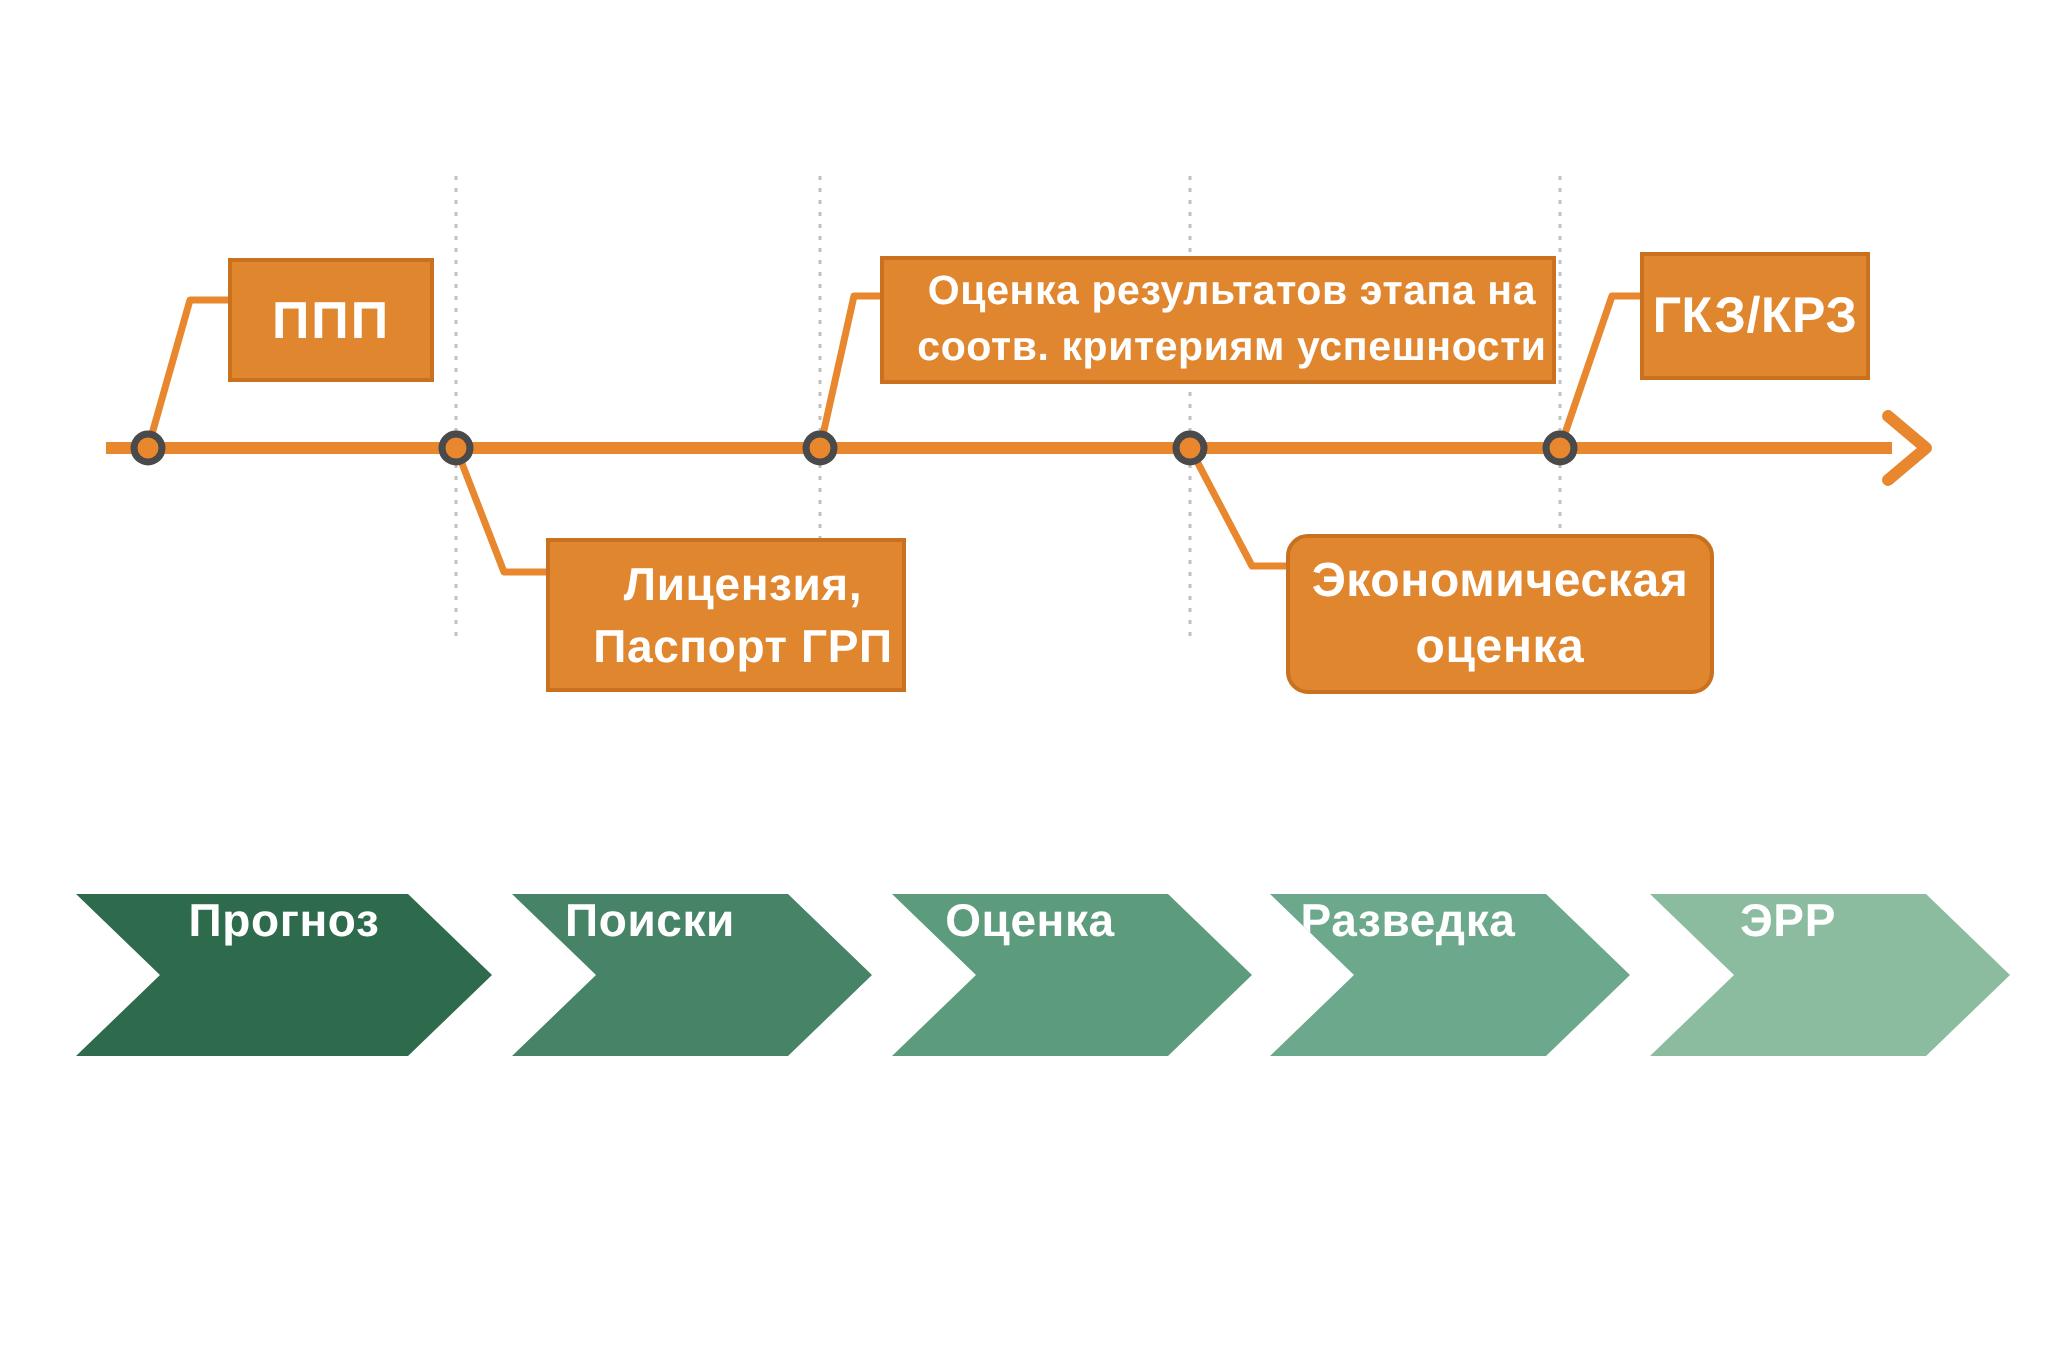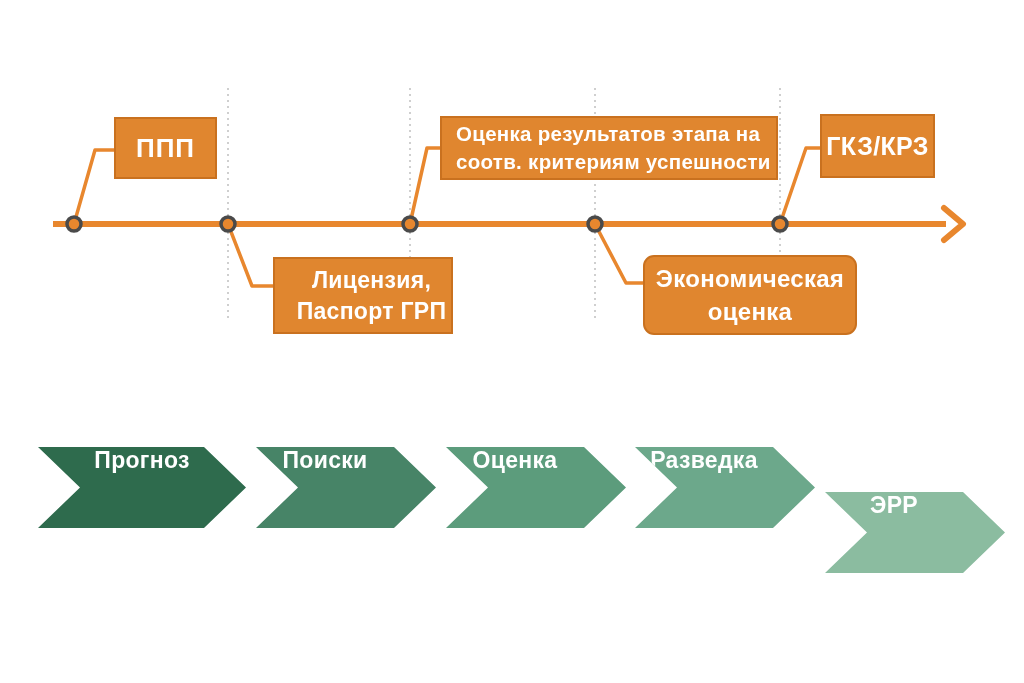--- a/index.html
+++ b/index.html
@@ -36,42 +36,43 @@
   .mbox {
     position:absolute;
     background: var(--orange-fill);
     border: 2px solid var(--orange-border);
     color: var(--label-text);
     display:flex; flex-direction:column;
     align-items:center; justify-content:center;
     text-align:center;
     font-weight:600;
     letter-spacing:0.3px;
+    margin-top:12px;
   }
   .mbox-ppp      { left:114px; top:117px; width:103px; height:62px; font-size:26px; letter-spacing:1px; }
   .mbox-license  { left:273px; top:257px; width:180px; height:77px; font-size:23px; line-height:31px;padding-left:17px; }
   .mbox-results  { left:440px; top:116px; width:338px; height:64px; font-size:20.5px; line-height:28px;
-                   align-items:flex-start; text-align:left; padding-left:14px; }
+                   align-items:center; text-align:left; padding-left:14px; }
   .mbox-economic { left:643px; top:255px; width:214px; height:80px; font-size:24px; line-height:33px;border-radius:11px; }
   .mbox-gkz      { left:820px; top:114px; width:115px; height:64px; font-size:25px; }
 
   .chev {
     position:absolute; top:447px; height:81px;
     display:flex; align-items:flex-start; justify-content:center;
     color: var(--label-text);
     font-size:23px; font-weight:600; letter-spacing:0.3px;
     clip-path: polygon(0 0, calc(100% - 42px) 0, 100% 50%,
                        calc(100% - 42px) 100%, 0 100%, 42px 50%);
     padding-right:42px;
   }
   .chev-1 { left:38px;  width:208px; padding-left:42px; }
   .chev-2 { left:256px; width:180px; }
   .chev-3 { left:446px; width:180px; }
   .chev-4 { left:635px; width:180px; }
-  .chev-5 { left:825px; width:180px;margin-top:45px; }
+  .chev-5 { left:825px; width:180px; }
 </style>
 </head>
 <body>
 
 <div class="canvas">
 
   <svg class="graphic" width="1024" height="683" viewBox="0 0 1024 683">
 
     <line class="grid" x1="228" y1="88" x2="228" y2="318"></line>
     <line class="grid" x1="410" y1="88" x2="410" y2="318"></line>

